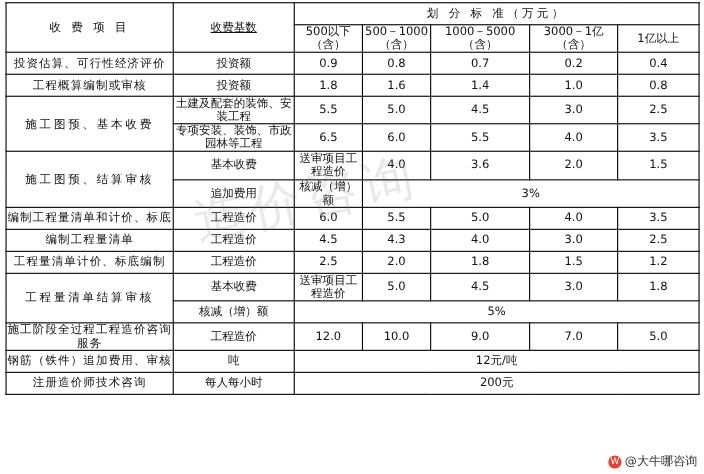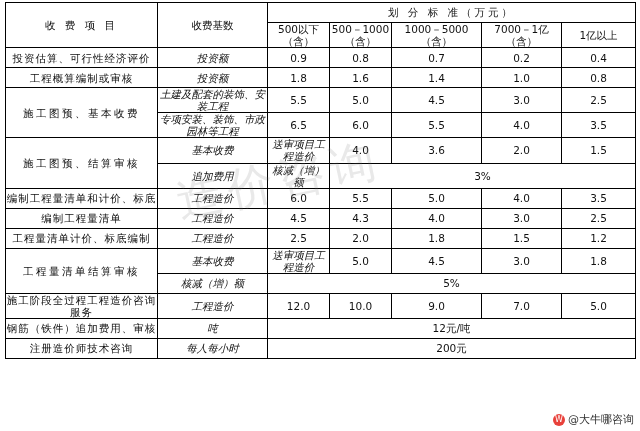--- a/index.html
+++ b/index.html
@@ -38,32 +38,32 @@
     font-size: 10.5px;
     line-height: 1.15;
     height: 19px;
   }
   .hdr-main {
     font-size: 11px;
     letter-spacing: 3px;
   }
   .hdr-sub {
     font-size: 10px;
+    text-decoration: underline;
   }
   .rowlabel {
     font-size: 11px;
     letter-spacing: 1px;
   }
   .rowlabel-wide {
     font-size: 11px;
     letter-spacing: 2.5px;
   }
   .basis {
     font-size: 10.5px;
-    font-style: italic;
   }
   .num {
     font-size: 11px;
     font-family: "DejaVu Sans", "Liberation Sans", sans-serif;
     margin-top: 48px;
   }
   .span-note {
     font-size: 11px;
   }
   .tall { height: 28px; }
@@ -124,21 +124,21 @@
     <tbody>
       <tr>
         <td rowspan="2" class="hdr-main">收 费 项 目</td>
         <td rowspan="2" class="hdr-sub">收费基数</td>
         <td colspan="5" class="hdr-main">划 分 标 准（万元）</td>
       </tr>
       <tr>
         <td class="twoline tall2">500以下（含）</td>
         <td class="twoline tall2">500－1000（含）</td>
         <td class="twoline tall2">1000－5000（含）</td>
-        <td class="twoline tall2">7000－1亿（含）</td>
+        <td class="twoline tall2">3000－1亿（含）</td>
         <td class="twoline tall2">1亿以上</td>
       </tr>
 
       <tr>
         <td class="rowlabel tall">投资估算、可行性经济评价</td>
         <td class="basis">投资额</td>
         <td class="num">0.9</td>
         <td class="num">0.8</td>
         <td class="num">0.7</td>
         <td class="num">0.2</td>

